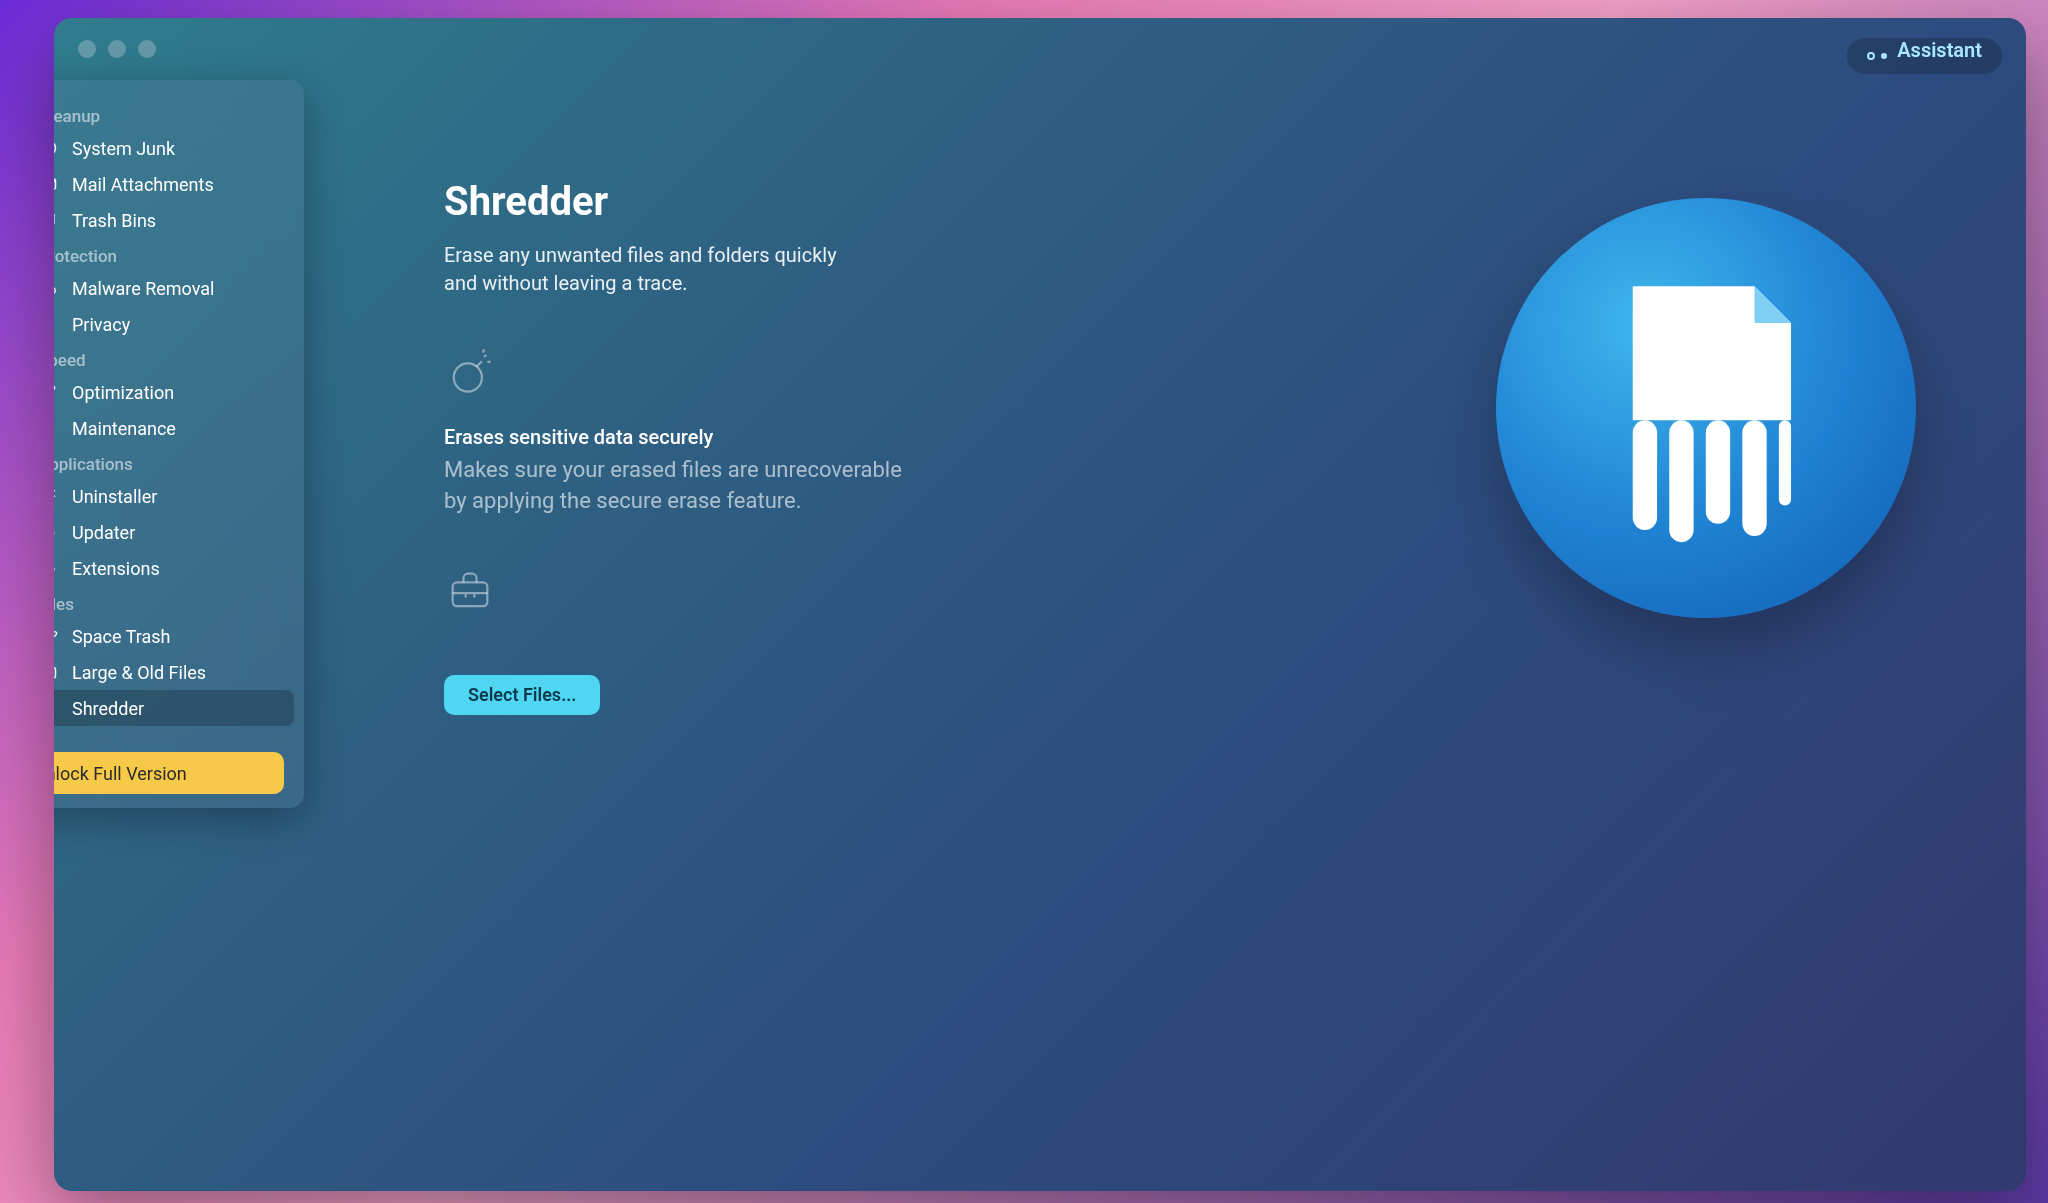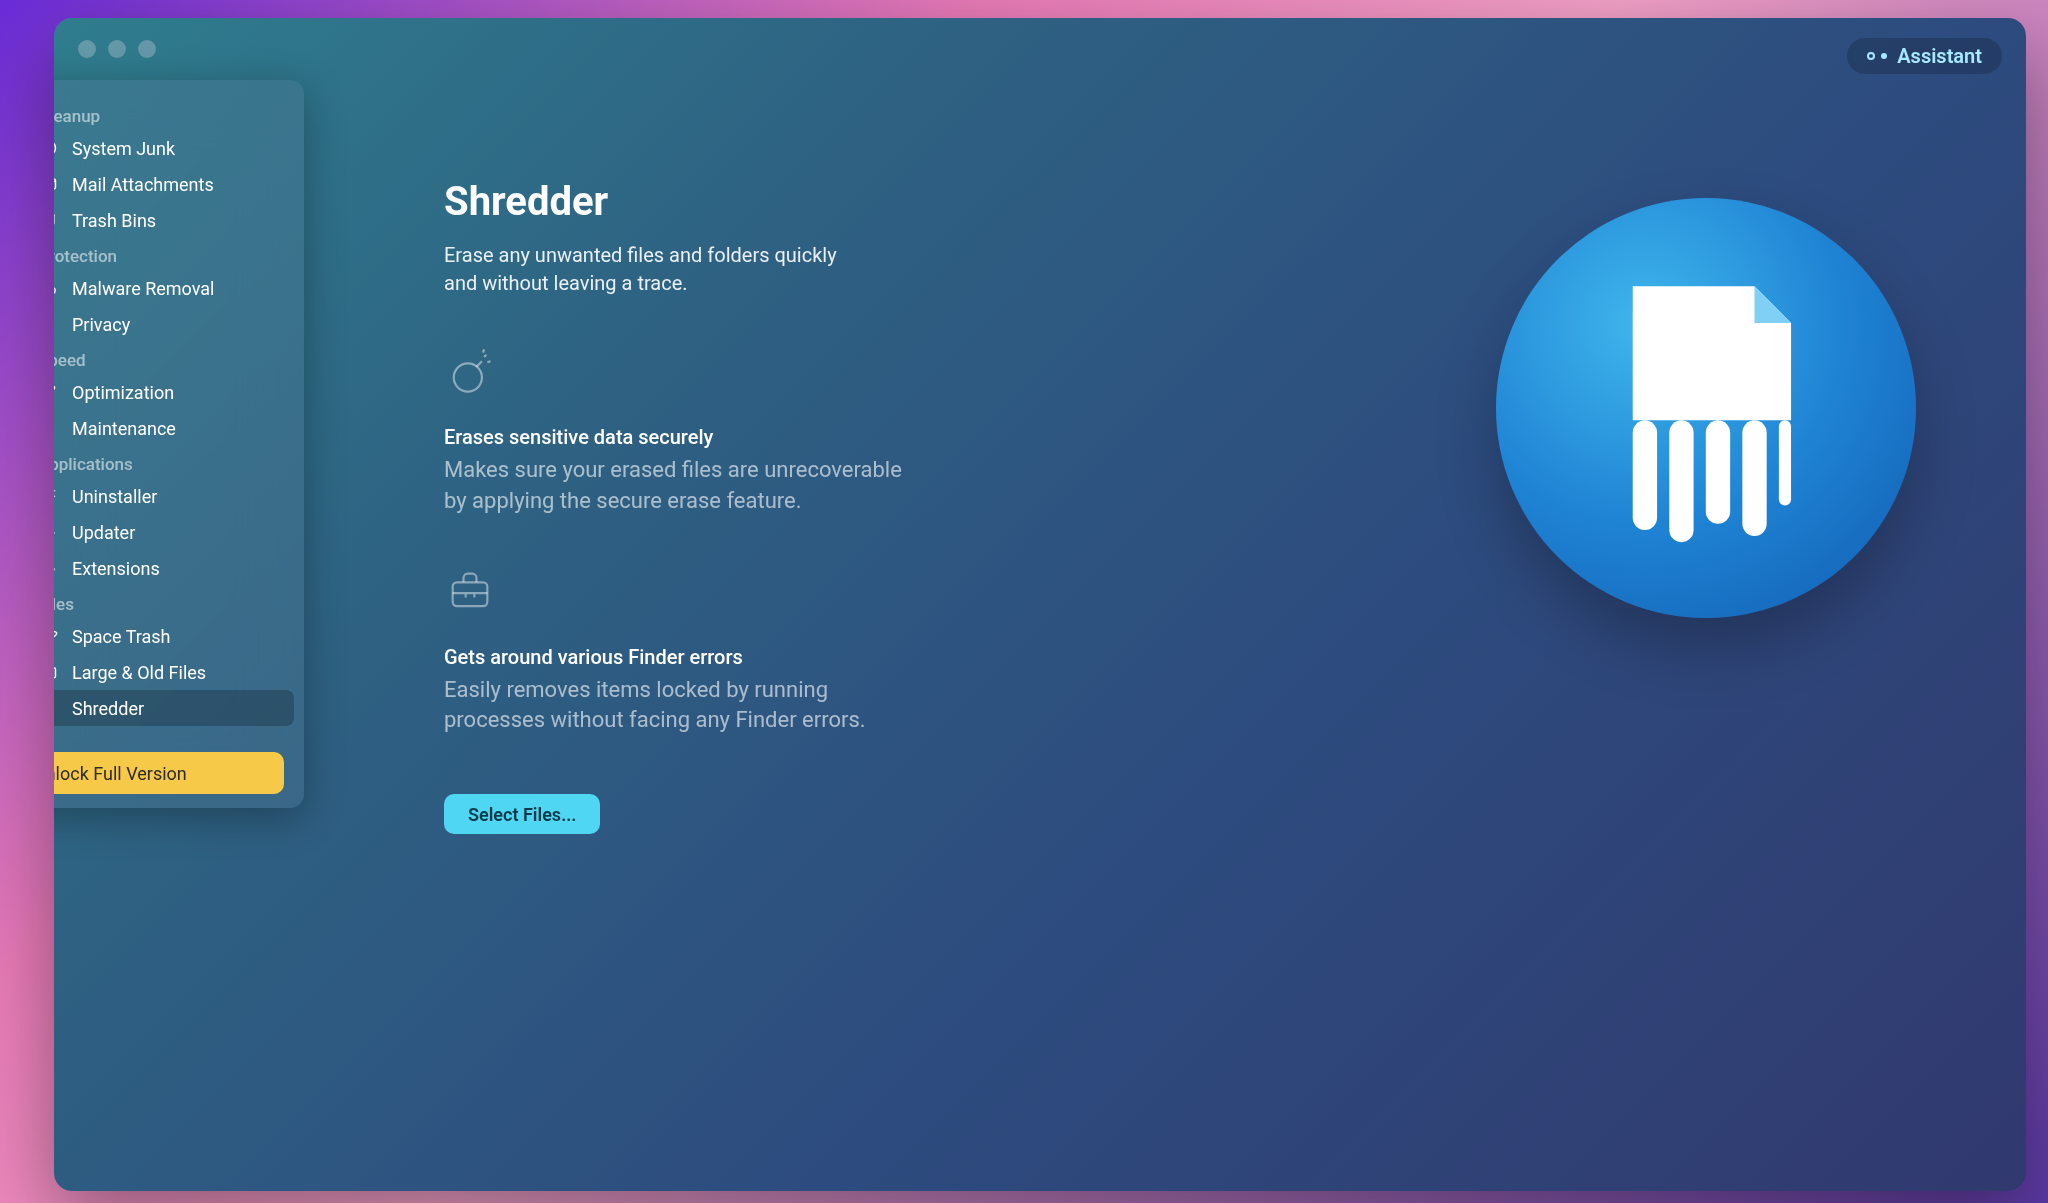--- a/index.html
+++ b/index.html
@@ -40,21 +40,20 @@
 
   .assistant-pill {
     position: absolute;
     top: 20px;
     right: 24px;
     height: 36px;
     padding: 0 20px;
     background: rgba(0,0,0,0.18);
     border-radius: 18px;
     display: flex;
-    align-items: center;
     gap: 10px;
     color: #a7e9ff;
     font-size: 20px;
     font-weight: 600;
     cursor: pointer;
   }
   .assistant-pill .dots {
     display: flex; gap: 6px; align-items: center;
   }
   .assistant-pill .dots span:first-child {
@@ -397,24 +396,20 @@
       </div>
     </div>
 
     <div class="feature">
       <div class="ficon">
         <svg viewBox="0 0 48 48" width="52" height="52" fill="none" stroke="currentColor" stroke-width="2">
             <rect x="8" y="16" width="32" height="22" rx="4"></rect>
             <path d="M8 26h32M18 16v-4a4 4 0 014-4h4a4 4 0 014 4v4M20 26v4M28 26v4"></path>
           </svg>
       </div>
-      <div>
-        <div class="ftitle">Gets around various Finder errors</div>
-        <div class="fdesc">Easily removes items locked by running processes without facing any Finder errors.</div>
-      </div>
     </div>
 
     <div class="select-btn">
       <span>Select Files...</span>
     </div>
   </div>
 
   <div class="illustration">
     <div class="circle">
       <svg viewBox="0 0 200 240">

